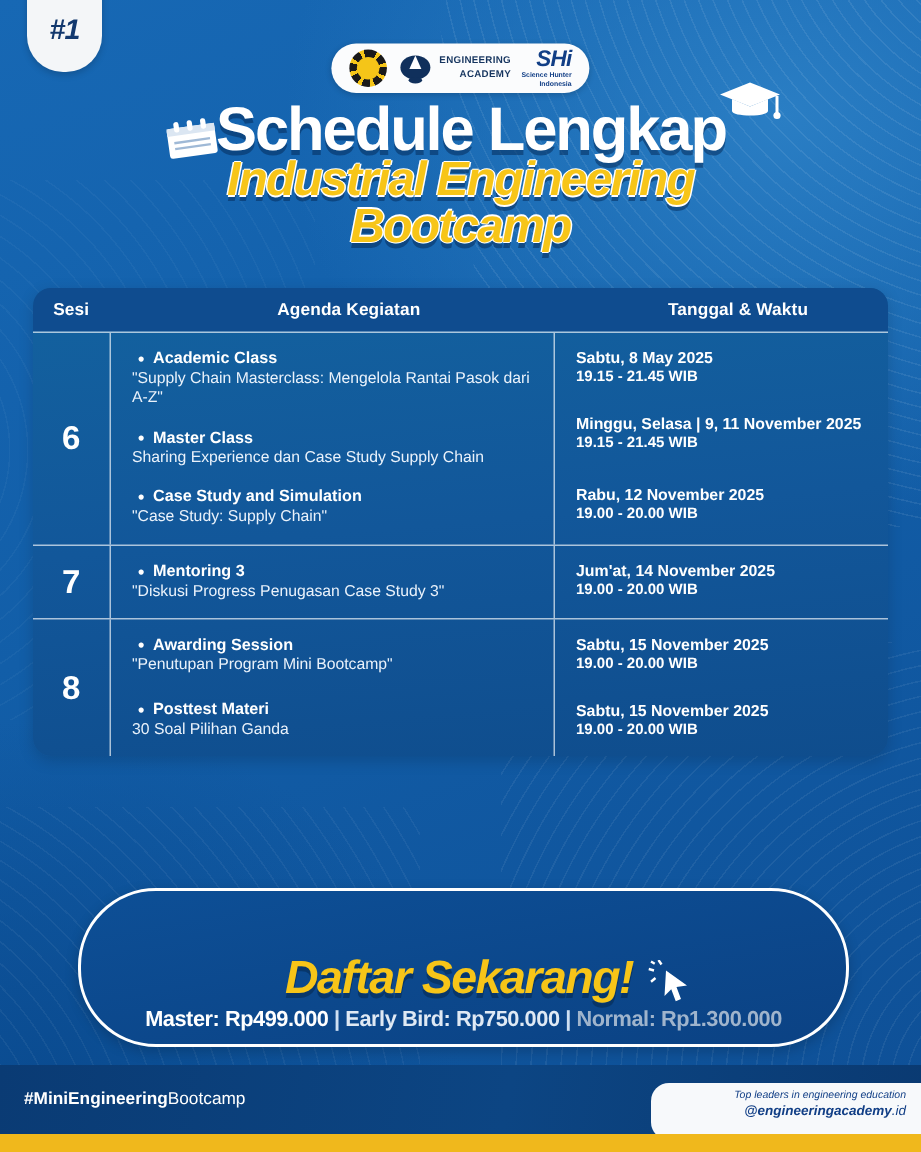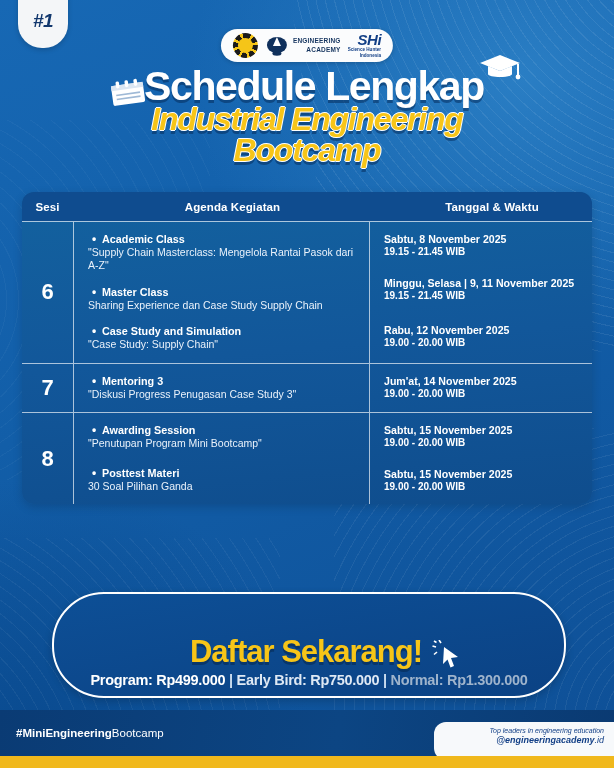--- a/index.html
+++ b/index.html
@@ -122,21 +122,21 @@
 
   
   .cta{
     position:absolute;left:52px;top:592px;width:510px;height:102px;
     background:linear-gradient(170deg,#0d4f96 0%,#0b4284 100%);
     border:2px solid #ffffff;border-radius:52px;
     display:flex;flex-direction:column;align-items:center;justify-content:center;
     box-shadow:0 3px 9px rgba(0,0,0,.2);overflow:hidden;
   }
   .cta-h{
-    font-size:31px;font-weight:bold;color:#f7c518;
+    font-size:31px;font-weight:bold;font-style:italic;color:#f7c518;
     letter-spacing:-1px;line-height:1;text-shadow:0 3px 0 rgba(4,35,72,.5);
     position:relative;padding-right:6px;margin-bottom:2px;margin-top:34px;
   }
   .ico-cursor{position:absolute;right:-36px;top:4px;width:32px;height:30px;}
   .cta-p{font-size:14.5px;font-weight:bold;letter-spacing:-.3px;margin-top:3px;white-space:nowrap;}
   .p1{color:#ffffff;} .sep{color:#cfe0f2;} .p2{color:#dfe9f4;} .p3{color:#9fb4cc;text-align:center;}
   .cta-s{font-size:11.5px;color:#e6eef8;margin-top:5px;}
   .cta-s b{font-style:italic;text-decoration:underline;color:#ffffff;}
 
   
@@ -241,21 +241,21 @@
           <div class="ttl">Master Class</div>
           <div class="sub">Sharing Experience dan Case Study Supply Chain</div>
         </div>
         <div class="blk">
           <div class="ttl">Case Study and Simulation</div>
           <div class="sub">"Case Study: Supply Chain"</div>
         </div>
       </div>
       <div class="tgl-cell">
         <div class="dblk" style="margin-bottom:20px">
-          <div class="d1">Sabtu, 8 November 2025</div>
+          <div class="d1">Sabtu, 8 May 2025</div>
           <div class="d2">19.15 - 21.45 WIB</div>
         </div>
         <div class="dblk" style="margin-bottom:23px">
           <div class="d1">Minggu, Selasa | 9, 11 November  2025</div>
           <div class="d2">19.15 - 21.45 WIB</div>
         </div>
         <div class="dblk">
           <div class="d1">Rabu, 12 November 2025</div>
           <div class="d2">19.00 - 20.00 WIB</div>
         </div>
@@ -308,21 +308,21 @@
       <span>Daftar Sekarang!</span>
       <svg class="ico-cursor" viewBox="0 0 32 30">
         <path d="M12 7 L26 17 L19 18 L22 26 L18.5 27.5 L15.5 19.5 L11 24 Z" fill="#ffffff"></path>
         <path d="M9 3 L7 0" stroke="#ffffff" stroke-width="1.6"></path>
         <path d="M4 7 L0.5 6" stroke="#ffffff" stroke-width="1.6"></path>
         <path d="M5 12 L2 14.5" stroke="#ffffff" stroke-width="1.6"></path>
         <path d="M4.5 2.5 L2 1" stroke="#ffffff" stroke-width="1.6"></path>
       </svg>
     </div>
     <div class="cta-p">
-      <span class="p1">Program: Rp499.000</span><span class="sep"> | </span><span class="p2">Early Bird: Rp750.000</span><span class="sep"> | </span><span class="p3">Normal: Rp1.300.000</span>
+      <span class="p1">Master: Rp499.000</span><span class="sep"> | </span><span class="p2">Early Bird: Rp750.000</span><span class="sep"> | </span><span class="p3">Normal: Rp1.300.000</span>
     </div>
   </div>
 
   <div class="footer">
     <div class="foot-hash">
       <b>#MiniEngineering</b><span>Bootcamp</span>
     </div>
     <div class="foot-pill">
       <div class="l1">Top leaders in engineering education</div>
       <div class="l2"><span>@engineeringacademy</span><i>.id</i></div>

